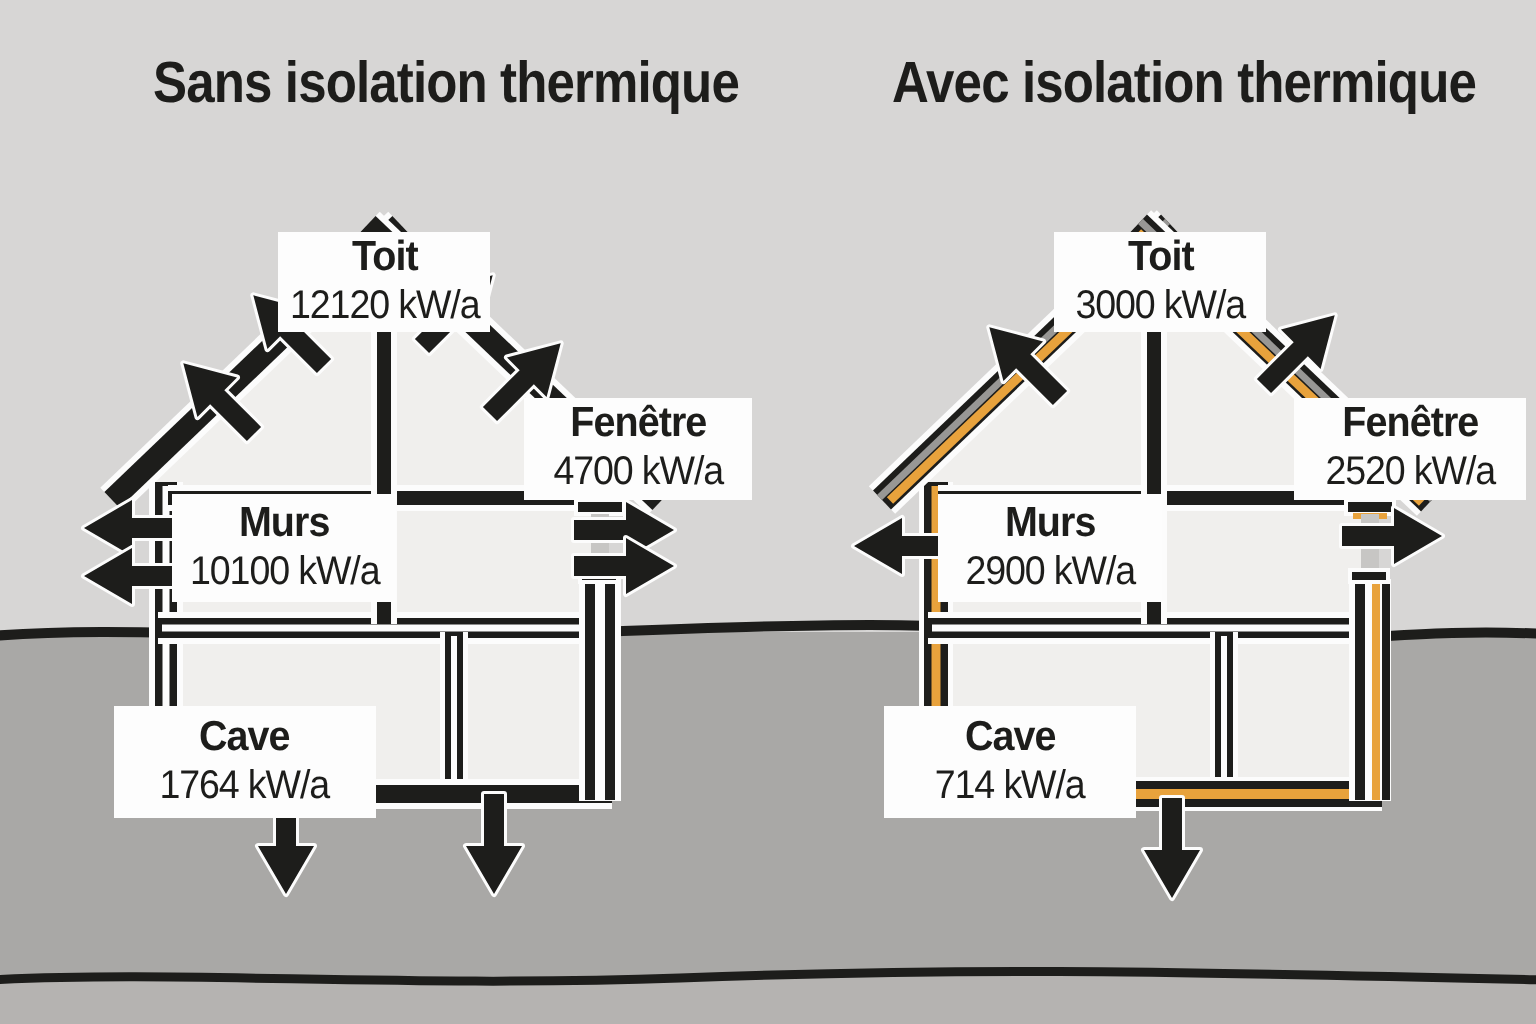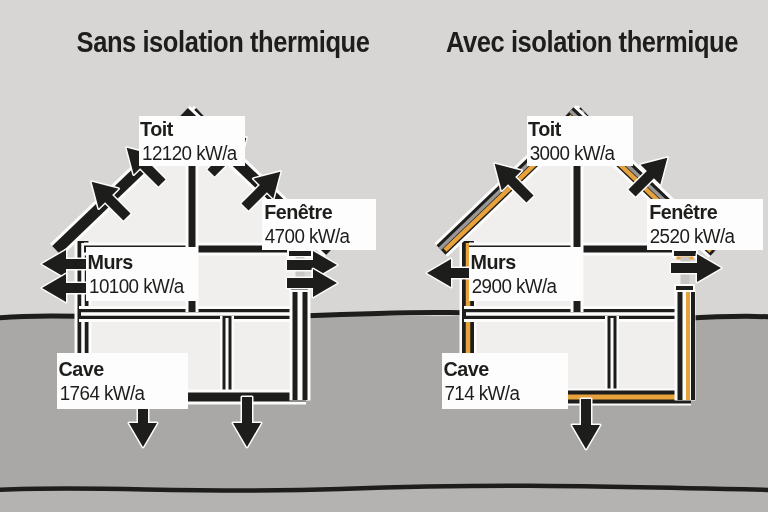--- a/index.html
+++ b/index.html
@@ -23,21 +23,21 @@
   .title{
     position:absolute;top:26px;width:360px;text-align:center;
     font-size:29px;font-weight:700;letter-spacing:-0.5px;color:var(--ink,#1d1d1b);
     transform:scaleX(0.88);white-space:nowrap;
   }
   .title.l{left:43px;}
   .title.r{left:412px;}
   
   .box{
     position:absolute;background:var(--label-background,#fdfdfd);
-    display:flex;flex-direction:column;align-items:flex-start;justify-content:center;
+    display:flex;flex-direction:column;align-items:center;justify-content:center;
     color:var(--ink,#1d1d1b);line-height:1.18;text-align:center;
   }
   .ln{font-weight:700;font-size:21px;letter-spacing:-0.5px;transform:scaleX(0.94);white-space:nowrap;}
   .lv{font-weight:400;font-size:20px;letter-spacing:-0.6px;transform:scaleX(0.94);white-space:nowrap;}
 </style>
 </head>
 <body>
 
 <div class="stage">
 

